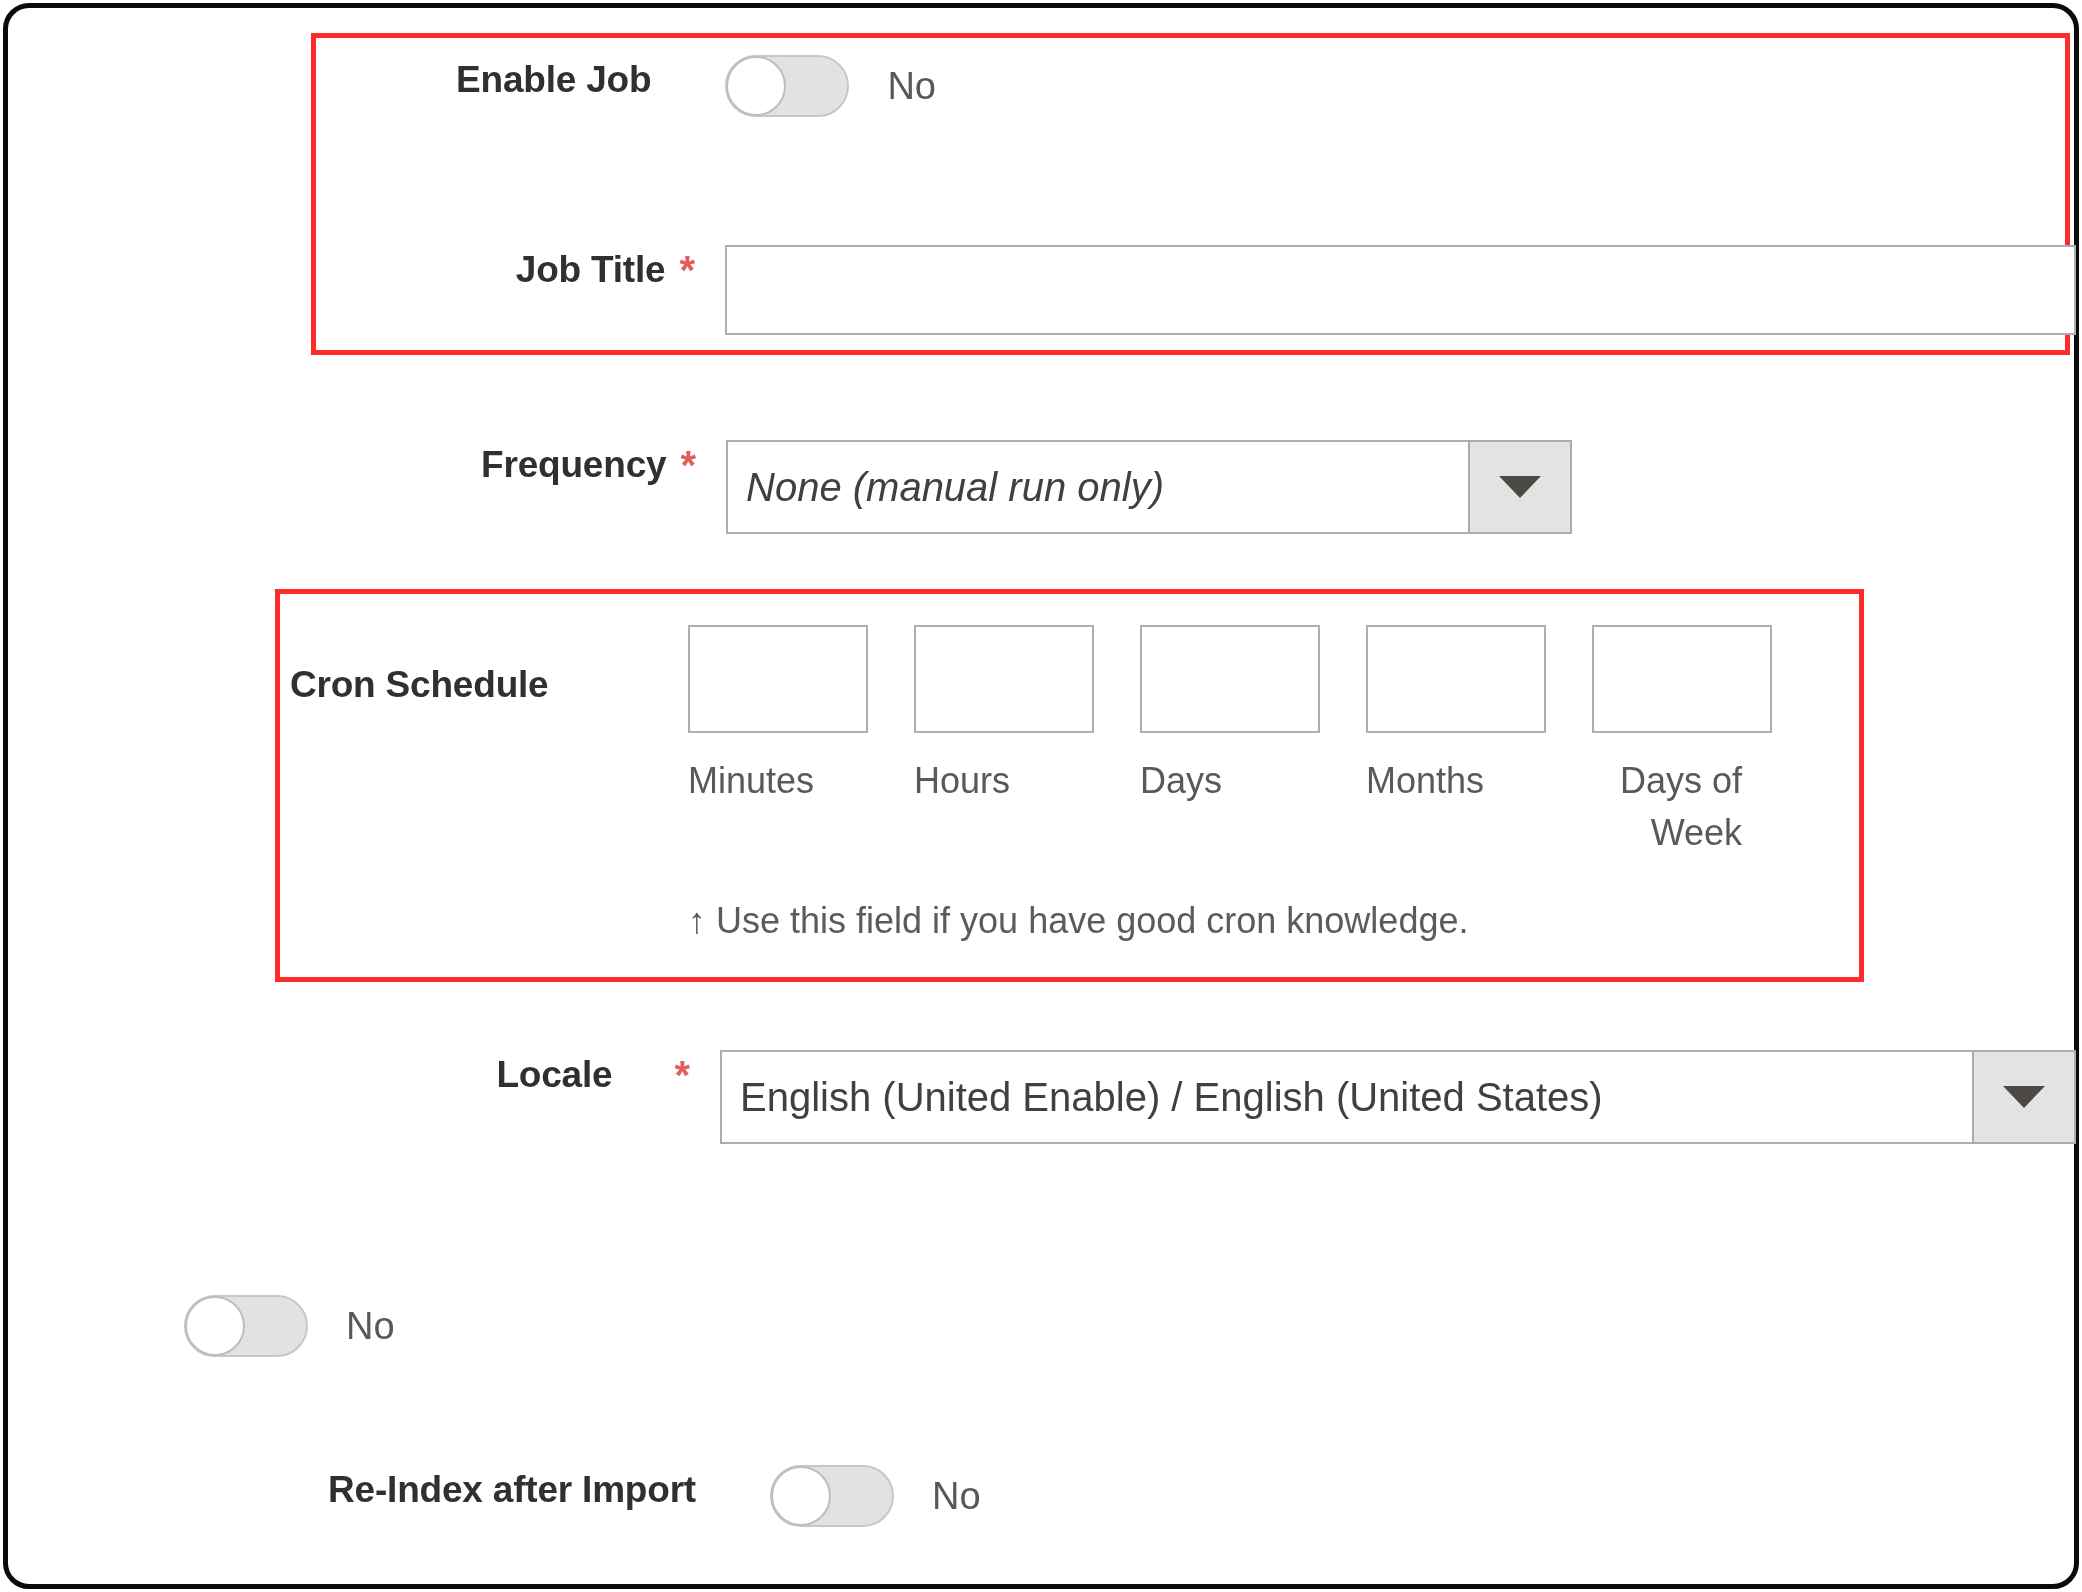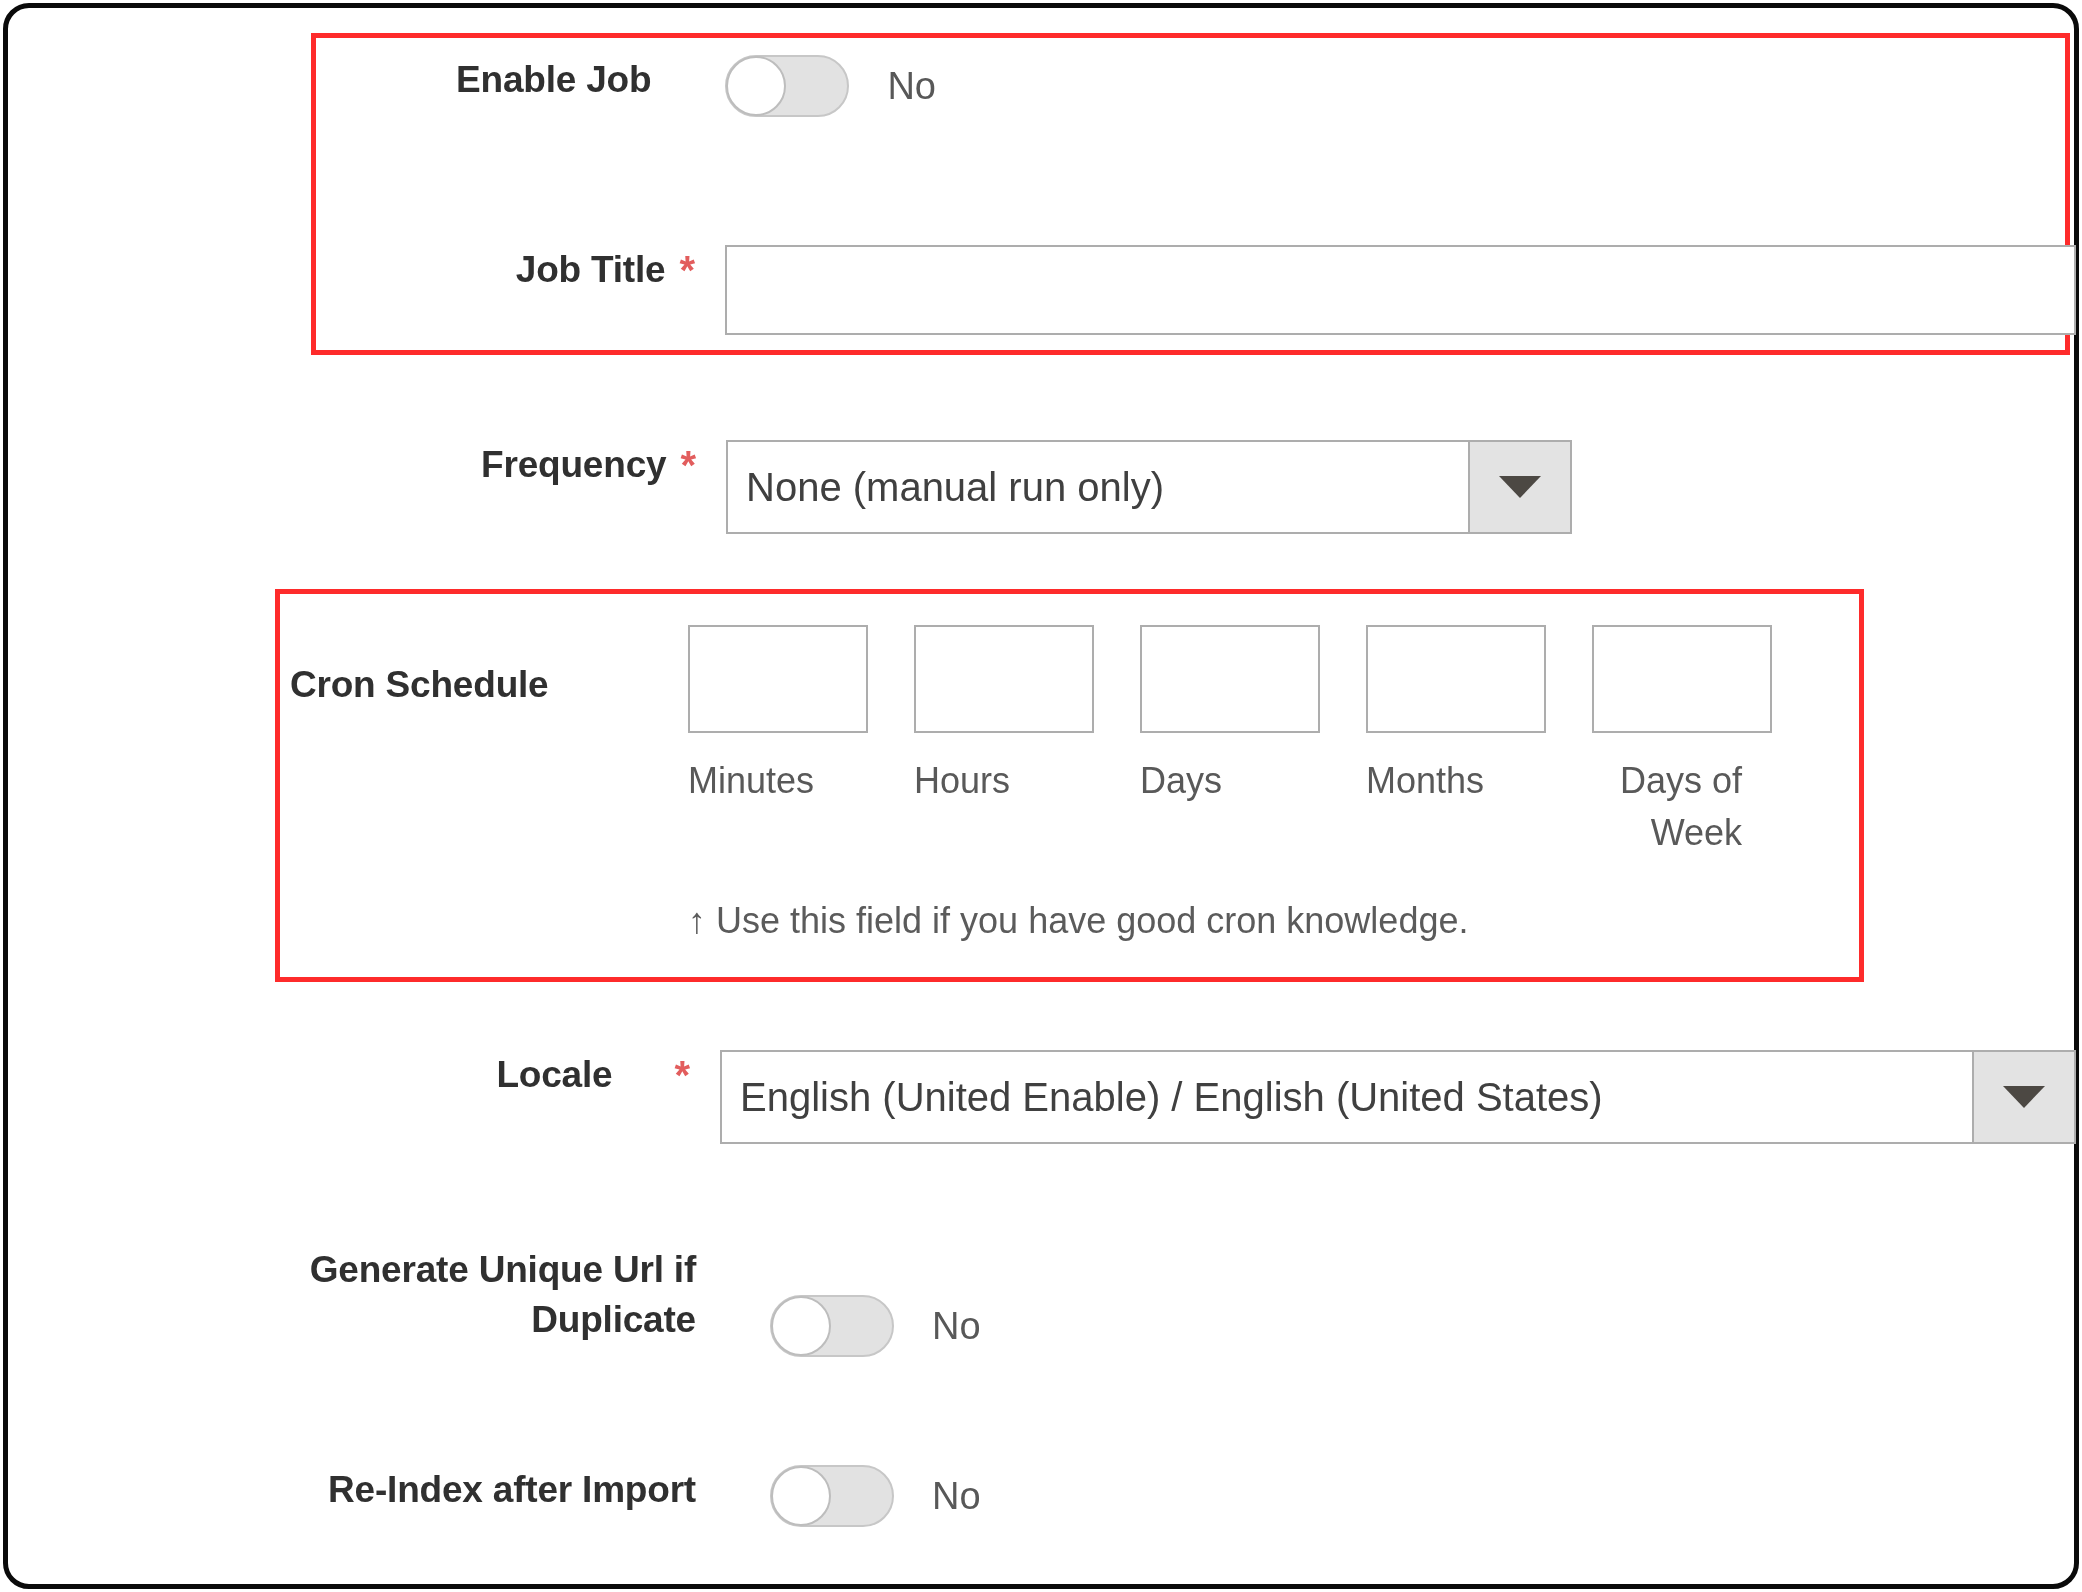--- a/index.html
+++ b/index.html
@@ -212,21 +212,21 @@
     </div>
     <input class="text-input" type="text" style="margin-left: 30px; width: 1355px; height: 90px;" placeholder="">
   </div>
 
   <div class="row" style="left:376px; top:440px; width:1200px;">
     <div style="width:320px; display:flex; justify-content:flex-end; align-items:flex-start;">
       <span class="lbl">Frequency</span>
       <span class="req">*</span>
     </div>
     <div class="select" style="margin-left:30px; height:94px;">
-      <div class="field" style="width:742px;">None (manual run only)</div>
+      <div class="field" style="width:742px;font-style:italic;">None (manual run only)</div>
       <div class="arrowbtn">
         <span class="caret"></span>
       </div>
     </div>
   </div>
 
   <div style="position:absolute; left:290px; top:660px; width:330px; text-align:left;">
     <span class="lbl" style="text-align:left;">Cron Schedule</span>
   </div>
 
@@ -268,23 +268,20 @@
     </div>
     <div class="select" style="margin-left:30px; height:94px;">
       <div class="field" style="width:1252px;">English (United Enable) / English (United States)</div>
       <div class="arrowbtn">
         <span class="caret"></span>
       </div>
     </div>
   </div>
 
   <div class="row" style="left:110px; top:1245px; width:900px;">
-    <div style="width:586px; display:flex; justify-content:flex-end;">
-      <span class="lbl" style="display:block; width:520px;">Generate Unique Url if Duplicate</span>
-    </div>
     <div style="display:flex; align-items:center; margin-left:74px; margin-top:50px;">
       <div class="toggle">
         <div class="knob"></div>
       </div>
       <span class="toggle-val">No</span>
     </div>
   </div>
 
   <div class="row" style="left:110px; top:1465px; width:900px;">
     <div style="width:586px; display:flex; justify-content:flex-end;">

